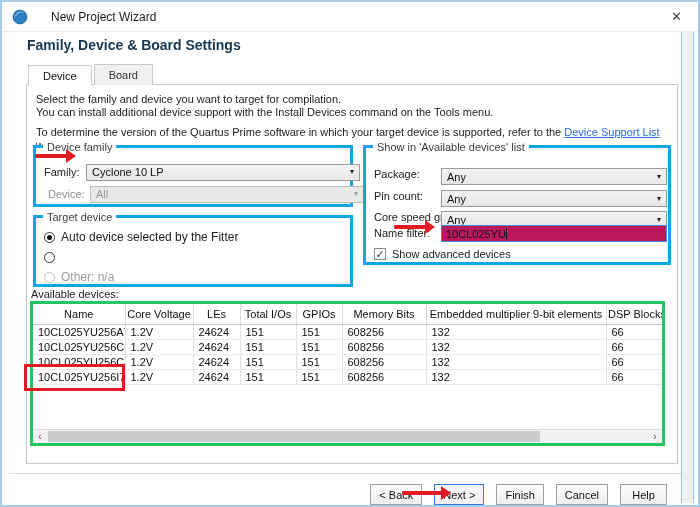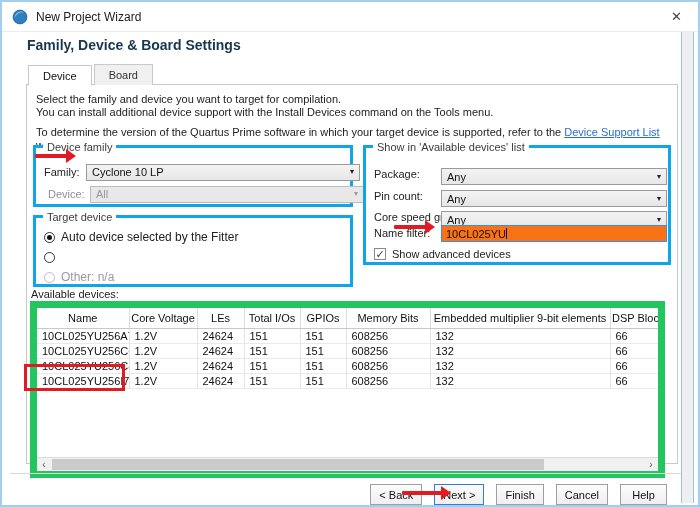--- a/index.html
+++ b/index.html
@@ -2,21 +2,21 @@
 <html><head>
 <meta charset="utf-8">
 <style>
   * { box-sizing: border-box; margin: 0; padding: 0; }
   html,body { width:700px; height:507px; background:#fff; font-family:"Liberation Sans",sans-serif; }
   .dialog { position:absolute; left:0; top:0; width:700px; height:507px; background:#fff;
             border:2px solid #a6cdec; overflow:hidden; }
 
   
   .titlebar { position:absolute; top:0; left:0; right:0; height:30px; background:#fff;
-              display:flex; align-items:center; padding:0 10px; border-bottom:1px solid #ececec;}
+              display:flex; align-items:center; padding:0 10px; border-bottom:1px solid #ececec;gap:15px;}
   .title-text { font-size:12px; color:#1c1c1c; margin-left:8px; }
   .close-x { margin-left:auto; font-size:13px; color:#444; padding:2px 6px; cursor:default; }
 
   .heading { position:absolute; left:25px; top:35px; font-size:14px; font-weight:bold; color:#17364f; }
 
   
   .tabs { position:absolute; left:26px; top:62px; display:flex; z-index:2; }
   .tab { font-size:11px; color:#333; padding:4px 14px; background:#f0f0f0;
          border:1px solid #c9c9c9; border-bottom:none; margin-right:2px; position:relative;text-align:right; }
   .tab.active { background:#fff; color:#111; height:21px; top:1px; border-bottom:1px solid #fff; z-index:3; }
@@ -39,41 +39,41 @@
   .frow { position:absolute; display:flex; align-items:center; font-size:11px; color:#222; }
   .flabel { white-space:nowrap; }
   .flabel.disabled { color:#8f8f8f; }
 
   .combo { border:1px solid #9a9a9a; background:linear-gradient(#f3f3f3,#e7e7e7);
            height:17px; display:flex; align-items:center; padding:0 5px; font-size:11px; color:#111; }
   .combo .carrow { margin-left:auto; font-size:8px; color:#222; line-height:8px; }
   .combo.disabled { background:#e8e8e8; color:#979797; border-color:#bcbcbc; }
   .combo.disabled .carrow { color:#9a9a9a; }
 
-  .textinput { border:1px solid #3d8de0; background:#f97316; height:17px; font-size:11px; color:#111;
+  .textinput { border:1px solid #3d8de0; background:#be185d; height:17px; font-size:11px; color:#111;
                padding:0 4px; font-family:"Liberation Sans",sans-serif; outline:none; }
 
   
   .radio-row { position:absolute; display:flex; align-items:center; font-size:12px; color:#222; height:14px; }
   .radio { width:11px; height:11px; border:1px solid #333; border-radius:50%; margin-right:6px;
            position:relative; background:#fff; flex:none; }
   .radio.selected::after { content:""; position:absolute; left:2px; top:2px; width:5px; height:5px;
                            border-radius:50%; background:#111; }
   .radio.disabled { border-color:#bdbdbd; }
   .radio-row.disabled { color:#9a9a9a; }
 
   
   .check-row { position:absolute; display:flex; align-items:center; font-size:11px; color:#222; }
   .checkbox { width:12px; height:12px; border:1px solid #8a8a8a; background:#fff; margin-right:6px;
               display:flex; align-items:center; justify-content:center; font-size:11px; color:#3a3a3a; flex:none; }
 
   
   .avail-label { position:absolute; left:4px; top:203px; font-size:11px; color:#222; }
-  .tablebox { position:absolute; left:3px; top:216px; width:635px; height:177px;
-              border:7px solid #22c55e; background:#fff; overflow:hidden; }
+  .tablebox { position:absolute; left:3px; top:216px; width:635px; height:145px;
+              border:3px solid #22c55e; background:#fff; overflow:hidden; }
   table.devices { border-collapse:collapse; table-layout:fixed; width:635px; font-size:11px; color:#111; }
   table.devices th { font-weight:normal; text-align:center; height:20px; border-right:1px solid #dcdcdc;
                      border-bottom:1px solid #c9c9c9; background:#fff; overflow:hidden; white-space:nowrap; }
   table.devices td { height:15px; padding:0 0 0 5px; border-right:1px solid #e3e3e3;
                      border-bottom:1px solid #e9e9e9; overflow:hidden; white-space:nowrap; }
   
   .hscroll { position:absolute; left:0; right:0; bottom:0; height:14px; background:#f1f1f1;
              border-top:1px solid #dcdcdc; }
   .hs-arrow { position:absolute; top:0; width:14px; height:13px; display:flex; align-items:center;
               justify-content:center; font-size:10px; color:#555; }

